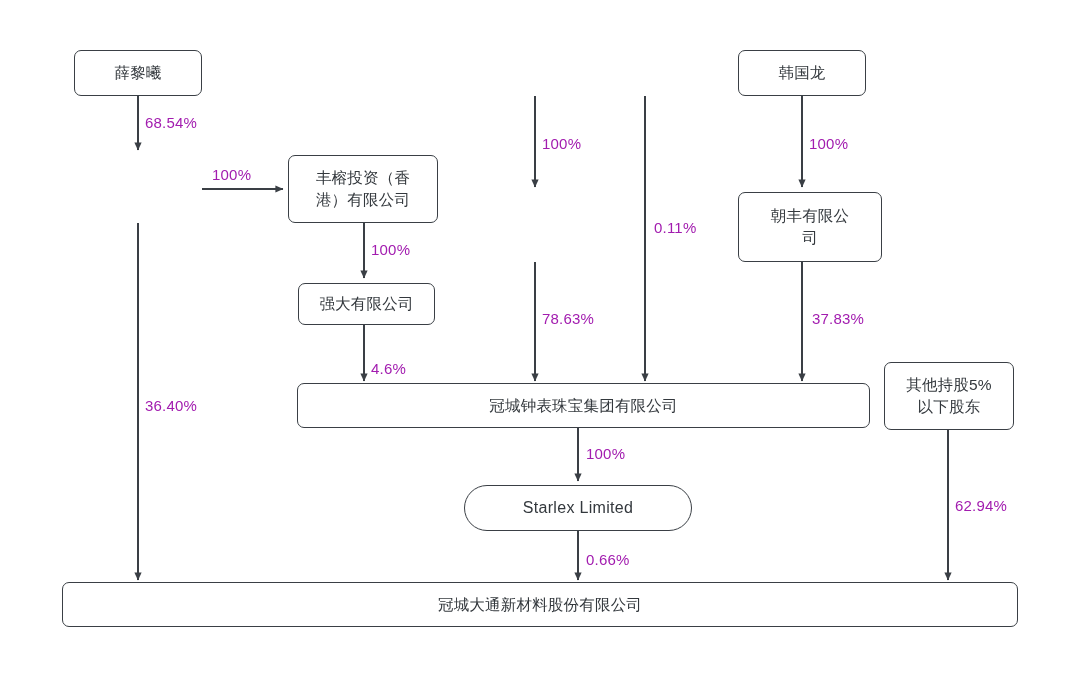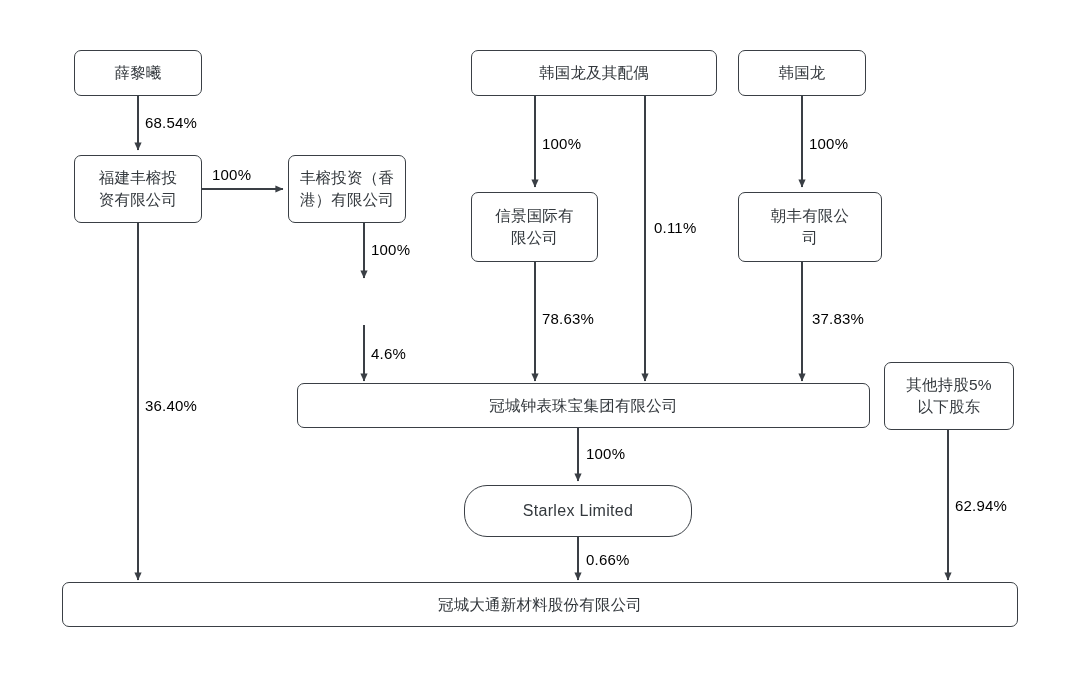--- a/index.html
+++ b/index.html
@@ -47,21 +47,21 @@
     display: block;
     white-space: pre-line;
   }
   .node.latin .node-label {
     font-size: 16px;
     letter-spacing: 0.3px;
   }
   .edge-label {
     position: absolute;
     font-size: 15px;
-    color: #000000;
+    color: #a21caf;
     white-space: nowrap;
     letter-spacing: 0.2px;
     background: transparent;
   }
 </style>
 </head>
 <body>
 
 <div id="diagram-root">
 
@@ -96,73 +96,65 @@
 
     <line x1="578" y1="531" x2="578" y2="580" stroke="#3a3f45" stroke-width="2" marker-end="url(#arrowhead)"></line>
 
     <line x1="948" y1="430" x2="948" y2="580" stroke="#3a3f45" stroke-width="2" marker-end="url(#arrowhead)"></line>
   </svg>
 
   <div class="node" style="left:74px; top:50px; width:128px; height:46px;">
     <span class="node-label">薛黎曦</span>
   </div>
 
-  <div class="node" style="left:74px; top:155px; width:128px; height:68px;">
-    <span class="node-label">福建丰榕投
-资有限公司</span>
-  </div>
 
-  <div class="node" style="left:288px; top:155px; width:118px; height:68px;">
+  <div class="node" style="left:288px; top:155px; width:150px; height:68px;">
     <span class="node-label">丰榕投资（香
 港）有限公司</span>
   </div>
 
+  <div class="node" style="left:298px; top:283px; width:137px; height:42px;">
+    <span class="node-label">强大有限公司</span>
+  </div>
 
-  <div class="node" style="left:471px; top:50px; width:246px; height:46px;">
-    <span class="node-label">韩国龙及其配偶</span>
-  </div>
 
   <div class="node" style="left:738px; top:50px; width:128px; height:46px;">
     <span class="node-label">韩国龙</span>
   </div>
 
-  <div class="node" style="left:471px; top:192px; width:127px; height:70px;">
-    <span class="node-label">信景国际有
-限公司</span>
-  </div>
 
   <div class="node" style="left:738px; top:192px; width:144px; height:70px;">
     <span class="node-label">朝丰有限公
 司</span>
   </div>
 
   <div class="node" style="left:297px; top:383px; width:573px; height:45px;">
     <span class="node-label">冠城钟表珠宝集团有限公司</span>
   </div>
 
   <div class="node" style="left:884px; top:362px; width:130px; height:68px;">
     <span class="node-label">其他持股5%
 以下股东</span>
   </div>
 
-  <div class="node latin" style="left:464px; top:485px; width:228px; height:52px;border-radius:23px;">
+  <div class="node latin" style="left:464px; top:485px; width:228px; height:46px;border-radius:23px;">
     <span class="node-label">Starlex Limited</span>
   </div>
 
   <div class="node" style="left:62px; top:582px; width:956px; height:45px;align-items:center;">
     <span class="node-label">冠城大通新材料股份有限公司</span>
   </div>
 
   <div class="edge-label" style="left:145px; top:114px;">68.54%</div>
 
   <div class="edge-label" style="left:212px; top:166px;">100%</div>
 
   <div class="edge-label" style="left:371px; top:241px;">100%</div>
 
-  <div class="edge-label" style="left:371px; top:345px;">4.6%</div>
+  <div class="edge-label" style="left:371px; top:360px;">4.6%</div>
 
   <div class="edge-label" style="left:145px; top:397px;">36.40%</div>
 
   <div class="edge-label" style="left:542px; top:135px;">100%</div>
 
   <div class="edge-label" style="left:654px; top:219px;">0.11%</div>
 
   <div class="edge-label" style="left:542px; top:310px;">78.63%</div>
 
   <div class="edge-label" style="left:809px; top:135px;">100%</div>

